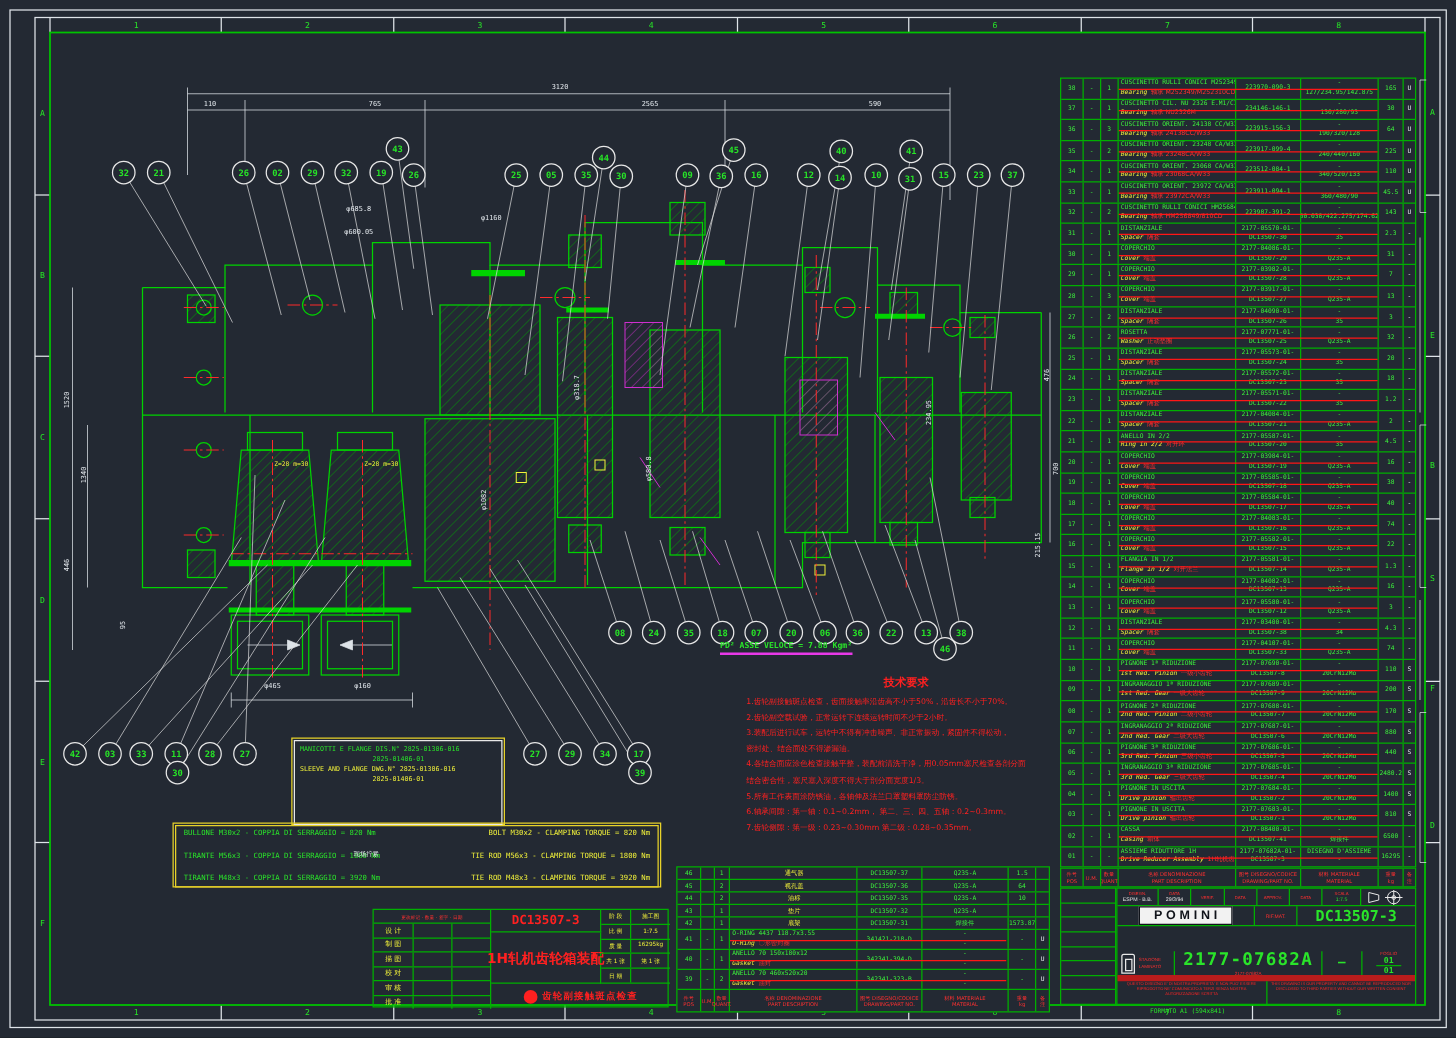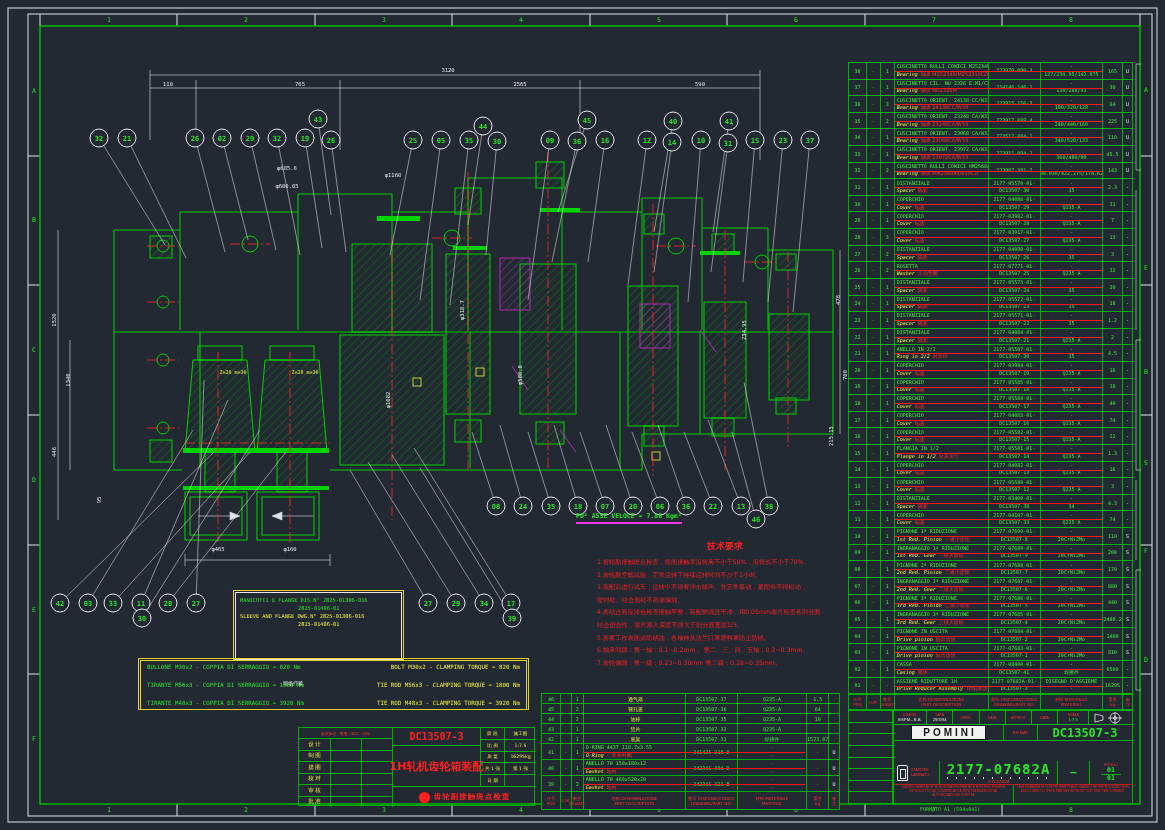--- a/index.html
+++ b/index.html
@@ -102,21 +102,21 @@
   .plogocell{width:110px;border-right:1px solid #00b000;box-sizing:border-box;display:flex;align-items:center;justify-content:center;}
   .plogo{background:#f2f2f2;color:#10131a;font:bold 10px "Liberation Sans",sans-serif;letter-spacing:3px;padding:1px 8px 1px 11px;border:1px solid #10131a;}
   .prif{width:34px;border-right:1px solid #00b000;box-sizing:border-box;color:#ff3030;font-size:4px;display:flex;align-items:center;justify-content:center;}
   .pcode{flex:1;color:#2ae42a;font:bold 12px "DejaVu Sans Mono",monospace;display:flex;align-items:center;justify-content:center;}
   .pmacrow{position:absolute;left:0;top:30px;width:100%;height:20px;display:flex;border-bottom:1px solid #00b000;box-sizing:border-box;}
   .pcompany{width:92px;border-right:1px solid #00b000;box-sizing:border-box;color:#ff3030;text-align:center;display:flex;flex-direction:column;justify-content:center;}
   .pcompany .c1{font:bold 6px "Liberation Sans",sans-serif;} .pcompany .c2{font:4.5px "Liberation Sans",sans-serif;}
   .plabels{width:24px;border-right:1px solid #00b000;box-sizing:border-box;color:#ff3030;font-size:3.4px;display:flex;flex-direction:column;justify-content:space-around;padding-left:1px;}
   .pmachine{flex:1;color:#2ae42a;text-align:center;display:flex;flex-direction:column;justify-content:center;gap:1px;}
   .pmachine div{font:bold 6.8px "DejaVu Sans Mono",monospace;white-space:nowrap;}
-  .pstarow{position:absolute;left:0;top:50px;width:100%;height:24px;display:flex;border-bottom:1px solid #b91c1c;box-sizing:border-box;}
+  .pstarow{position:absolute;left:0;top:50px;width:100%;height:24px;display:flex;border-bottom:5px solid #b91c1c;box-sizing:border-box;}
   .psta{width:46px;border-right:1px solid #00b000;box-sizing:border-box;display:flex;align-items:center;gap:3px;padding-left:3px;}
   .dooricon{width:9px;height:14px;border:1px solid #e8e8e8;border-radius:2px 2px 0 0;position:relative;}
   .dooricon:after{content:"";position:absolute;left:2px;top:3px;width:4px;height:8px;border:1px solid #e8e8e8;}
   .pstalab{color:#ff3030;font-size:3.6px;line-height:5px;}
   .pnum{width:118px;border-right:1px solid #00b000;box-sizing:border-box;display:flex;flex-direction:column;align-items:center;justify-content:center;}
   .pnum .big{color:#2ae42a;font:bold 14px "DejaVu Sans Mono",monospace;letter-spacing:1px;}
   .pnum .ticks{width:104px;height:3px;background:repeating-linear-gradient(90deg,#e8e8e8 0 1px,transparent 1px 9px);}
   .pnum .small{color:#ff3030;font-size:3.6px;margin-top:1px;}
   .pdash{width:32px;border-right:1px solid #00b000;box-sizing:border-box;color:#2ae42a;font:bold 10px "DejaVu Sans Mono",monospace;display:flex;align-items:center;justify-content:center;}
   .pfoglio{flex:1;display:flex;flex-direction:column;align-items:center;justify-content:center;}

